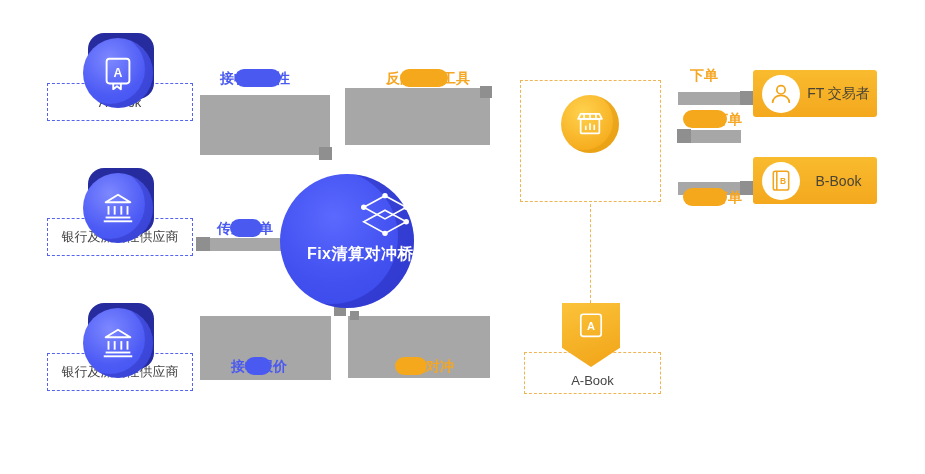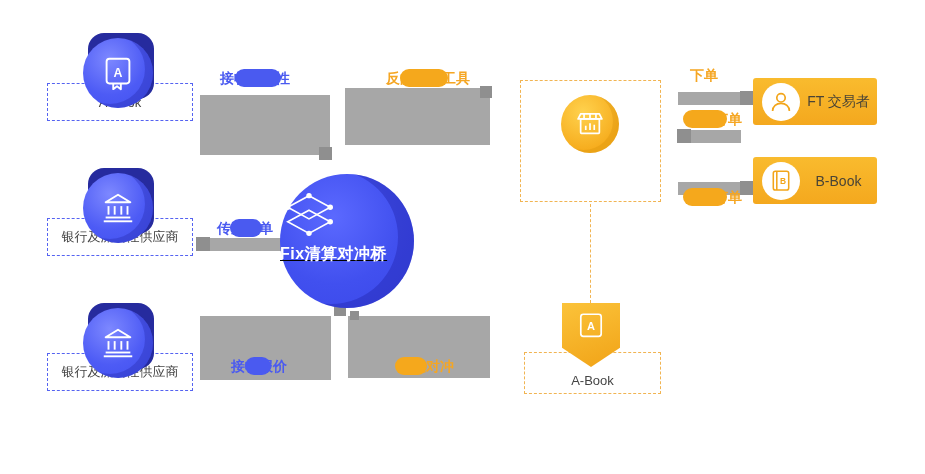--- a/index.html
+++ b/index.html
@@ -23,21 +23,21 @@
     position:absolute; left:36px; top:5px; width:70px; height:70px; border-radius:50%;
     background:radial-gradient(circle at 38% 30%, #7d88ff 0%, #4d5bf5 55%, #3f4eee 100%);
     box-shadow:inset -8px -4px 0 rgba(30,34,160,0.30);
     display:flex; align-items:center; justify-content:center;
   }
   
   .hub {
     position:absolute; left:280px; top:174px; width:134px; height:134px; border-radius:50%;
     background:radial-gradient(circle at 40% 32%, #5b69ff 0%, #4150ef 55%, #3a47e9 100%);
     box-shadow:inset -16px -4px 0 rgba(32,36,170,0.40);
-    display:flex; flex-direction:column; align-items:flex-start; z-index:5;text-decoration:underline;
+    display:flex; flex-direction:column; align-items:flex-end; z-index:5;
   }
   .hub svg { margin-top:16px; }
   .hub-title { color:#fff; font-size:16px; font-weight:bold; margin-top:4px; letter-spacing:0.5px; }
   
   .gblock { position:absolute; background:#a7a7a7; z-index:1; }
   .gsq    { position:absolute; background:#8f8f8f; z-index:2; }
   
   .flow-label { position:absolute; font-size:14px; font-weight:bold; z-index:6; line-height:16px; white-space:nowrap; }
   .flow-label.blue   { color:#4a5af0; }
   .flow-label.orange { color:#f5a623; }
@@ -216,21 +216,21 @@
   <div class="abook-box">
     <span>A-Book</span>
   </div>
   <div class="banner">
     <svg width="34" height="34" viewBox="0 0 40 40">
       <rect x="8" y="5" width="24" height="26" rx="3" fill="none" stroke="#fff" stroke-width="2"></rect>
       <text x="20" y="24" text-anchor="middle" font-size="13" font-weight="bold" fill="#fff">A</text>
     </svg>
   </div>
 
-  <div class="ybox" style="top:78px">
+  <div class="ybox" style="top:70px">
     <div class="avatar">
       <svg width="28" height="28" viewBox="0 0 40 40" fill="none" stroke="#f2a51a" stroke-width="2.4">
         <circle cx="20" cy="14" r="6"></circle>
         <path d="M8 33 c0 -7 5.5 -11 12 -11 s12 4 12 11"></path>
       </svg>
     </div>
     <div class="ylabel">FT 交易者</div>
   </div>
 
   <div class="ybox" style="top:157px">

